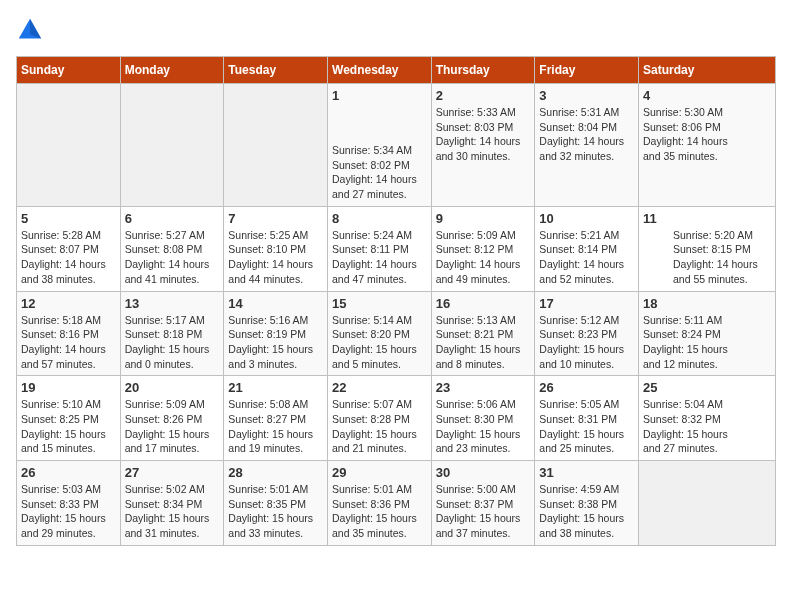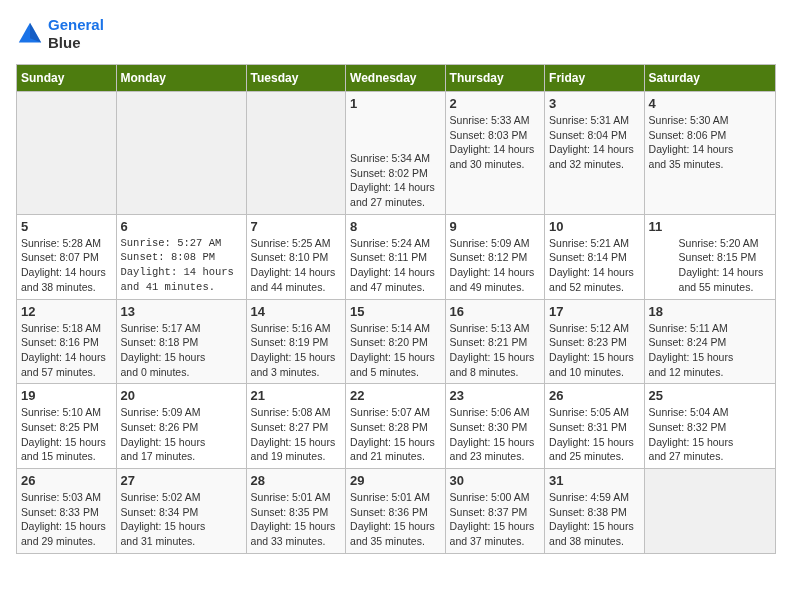--- a/index.html
+++ b/index.html
@@ -45,21 +45,21 @@
     .subtitle {
       font-size: 14px;
       color: #555;
     }
     table {
       width: 100%;
       border-collapse: collapse;
       font-size: 11px;
     }
     thead tr th {
-      background-color: #4d7c0f;
+      background-color: #c2410c;
       color: #fff;
       font-weight: bold;
       font-size: 12px;
       padding: 6px 4px;
       text-align: left;
       border: 1px solid #c0c0c0;
     }
     tbody tr td {
       border: 1px solid #c0c0c0;
       padding: 4px 4px;
@@ -87,24 +87,20 @@
   </style>
 </head>
 <body>
 
 <div class="header">
   <div class="logo">
     <svg class="logo-icon" viewBox="0 0 40 40">
       <polygon points="20,4 36,32 4,32" fill="#1a73e8"></polygon>
       <polygon points="20,4 36,32 20,26" fill="#0d47a1" opacity="0.5"></polygon>
     </svg>
-    <div class="logo-text">
-      <div><span>General</span></div>
-      <div>Blue</div>
-    </div>
   </div>
   <div class="title-block">
     <div class="month-title"></div>
     <div class="subtitle"></div>
   </div>
 </div>
 
 <table>
   <thead>
     <tr>
@@ -154,21 +150,21 @@
       <tr>
         <td>
           <div class="day-number">5</div>
           <div class="day-info" style="white-space: pre-line;">Sunrise: 5:28 AM
 Sunset: 8:07 PM
 Daylight: 14 hours
 and 38 minutes.</div>
         </td>
         <td>
           <div class="day-number">6</div>
-          <div class="day-info" style="white-space: pre-line; font-family: Liberation Mono, monospace;">Sunrise: 5:27 AM
+          <div class="day-info" style="white-space: pre-line;">Sunrise: 5:27 AM
 Sunset: 8:08 PM
 Daylight: 14 hours
 and 41 minutes.</div>
         </td>
         <td>
           <div class="day-number">7</div>
           <div class="day-info" style="white-space: pre-line;">Sunrise: 5:25 AM
 Sunset: 8:10 PM
 Daylight: 14 hours
 and 44 minutes.</div>

